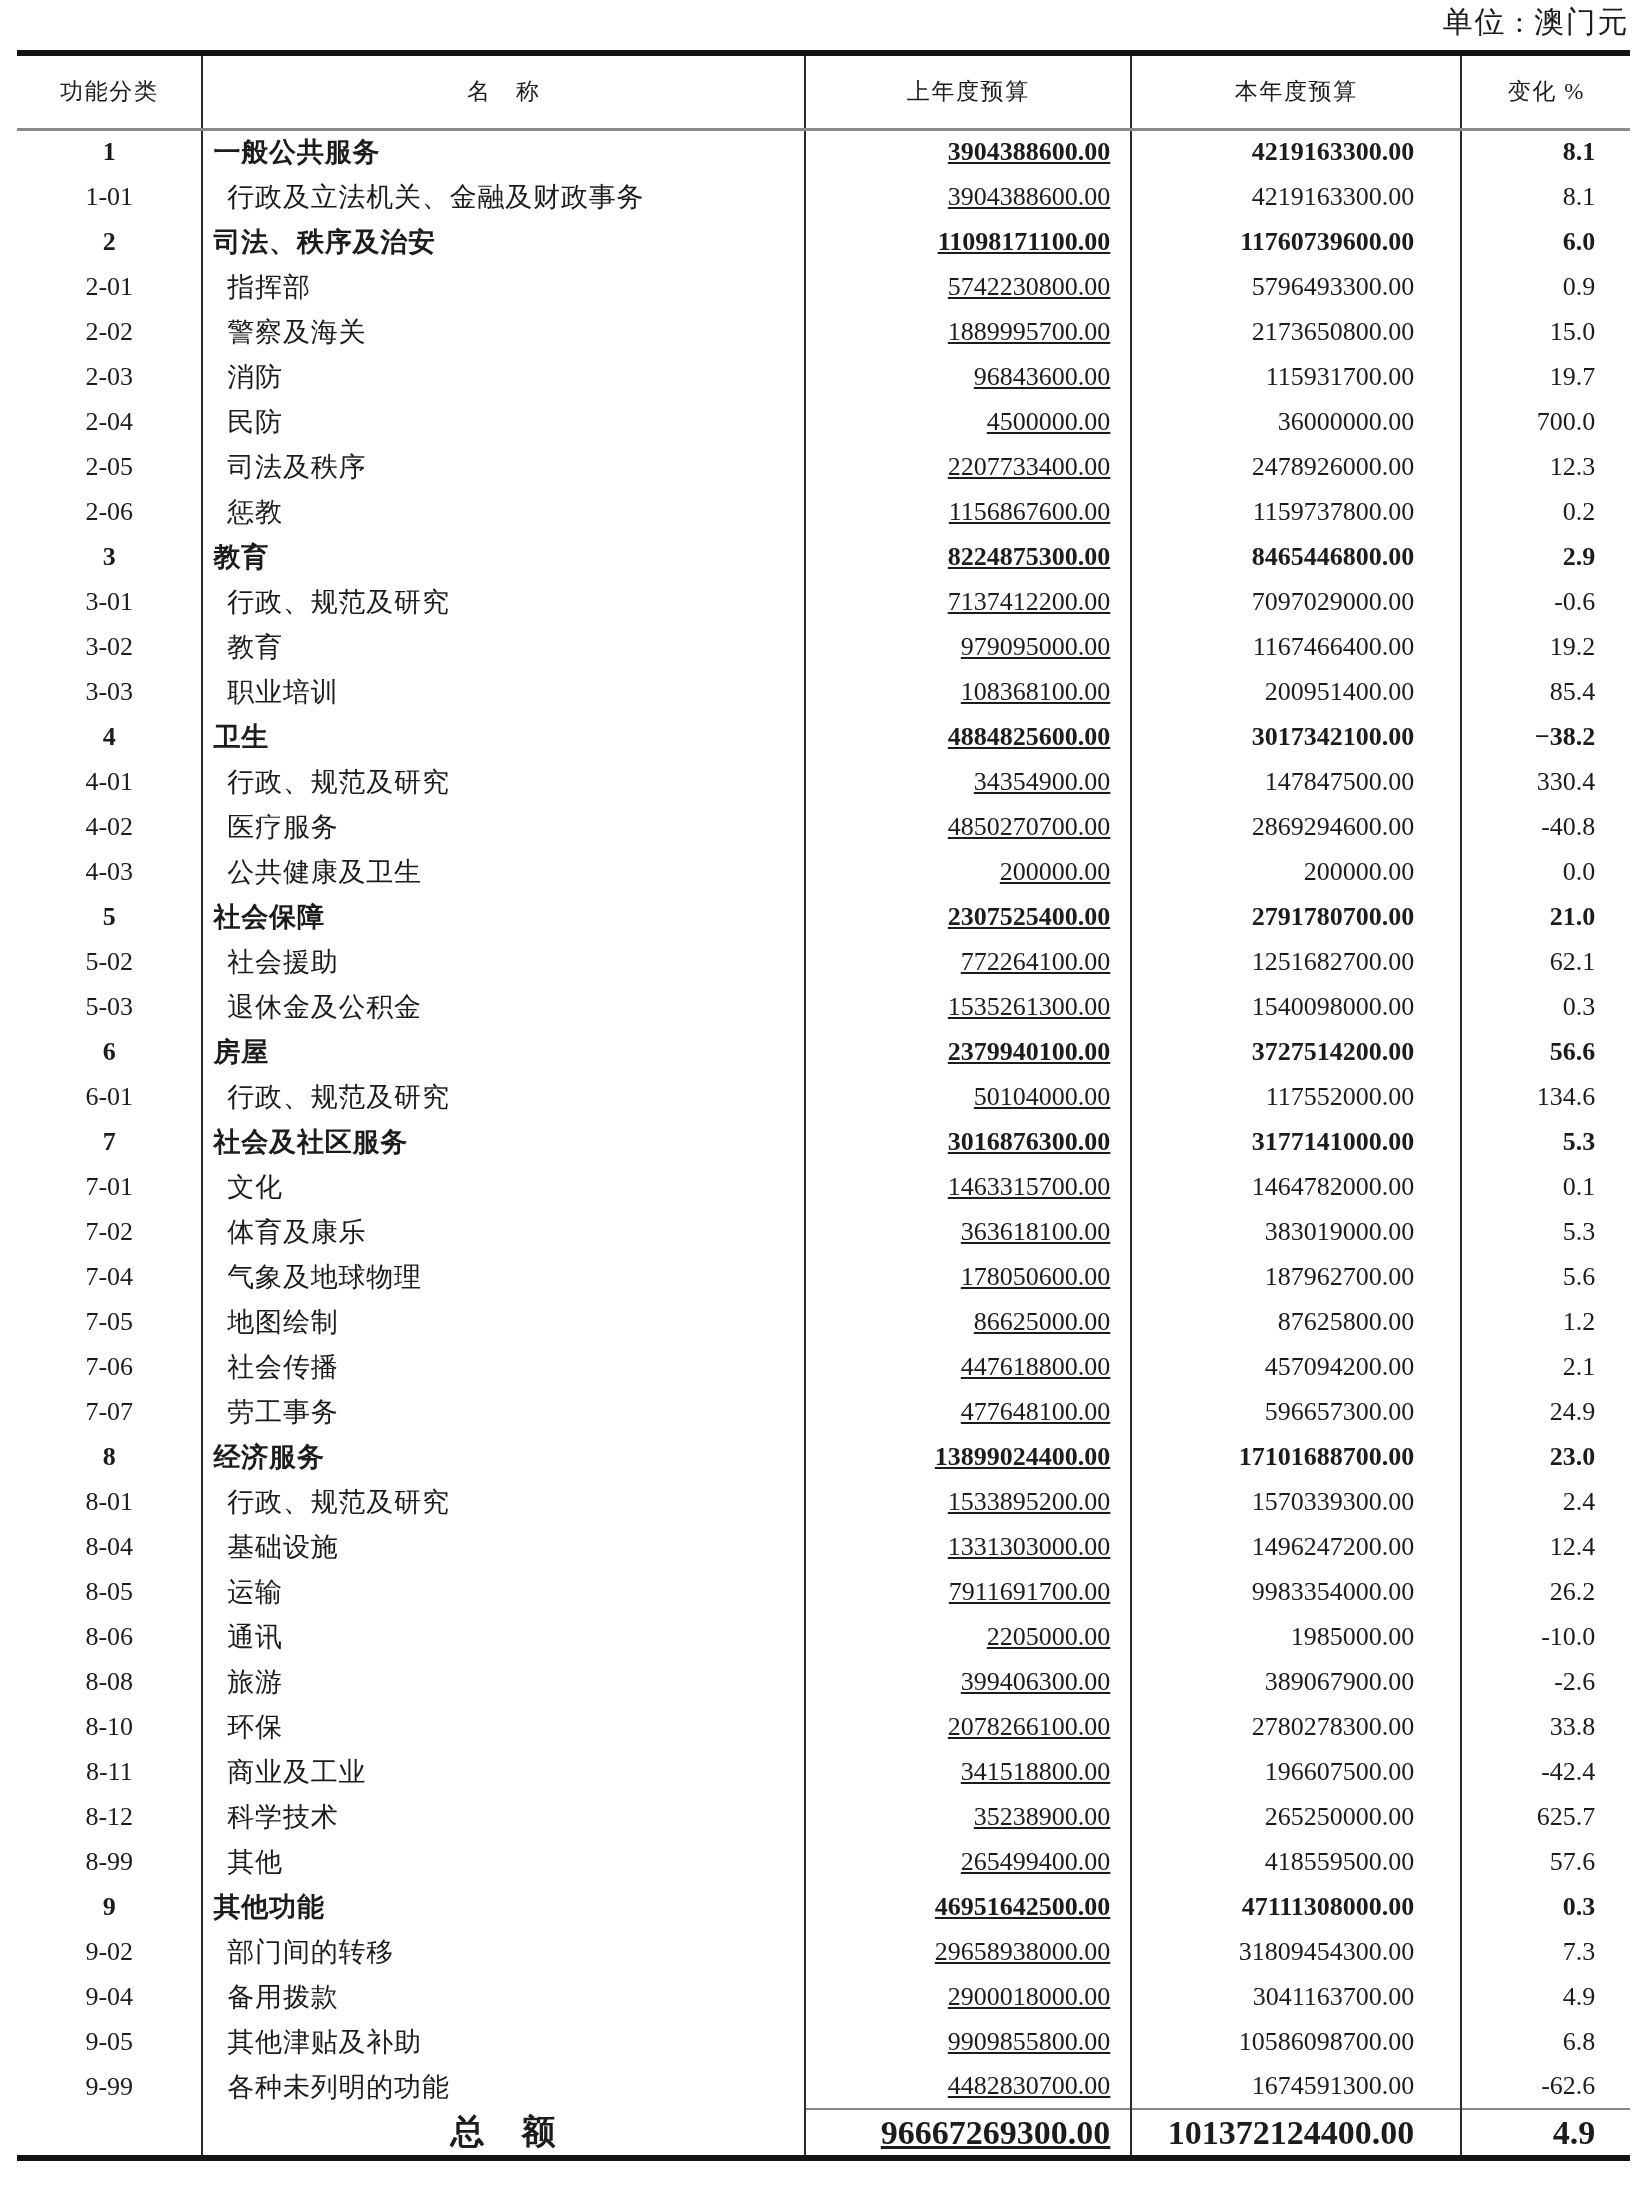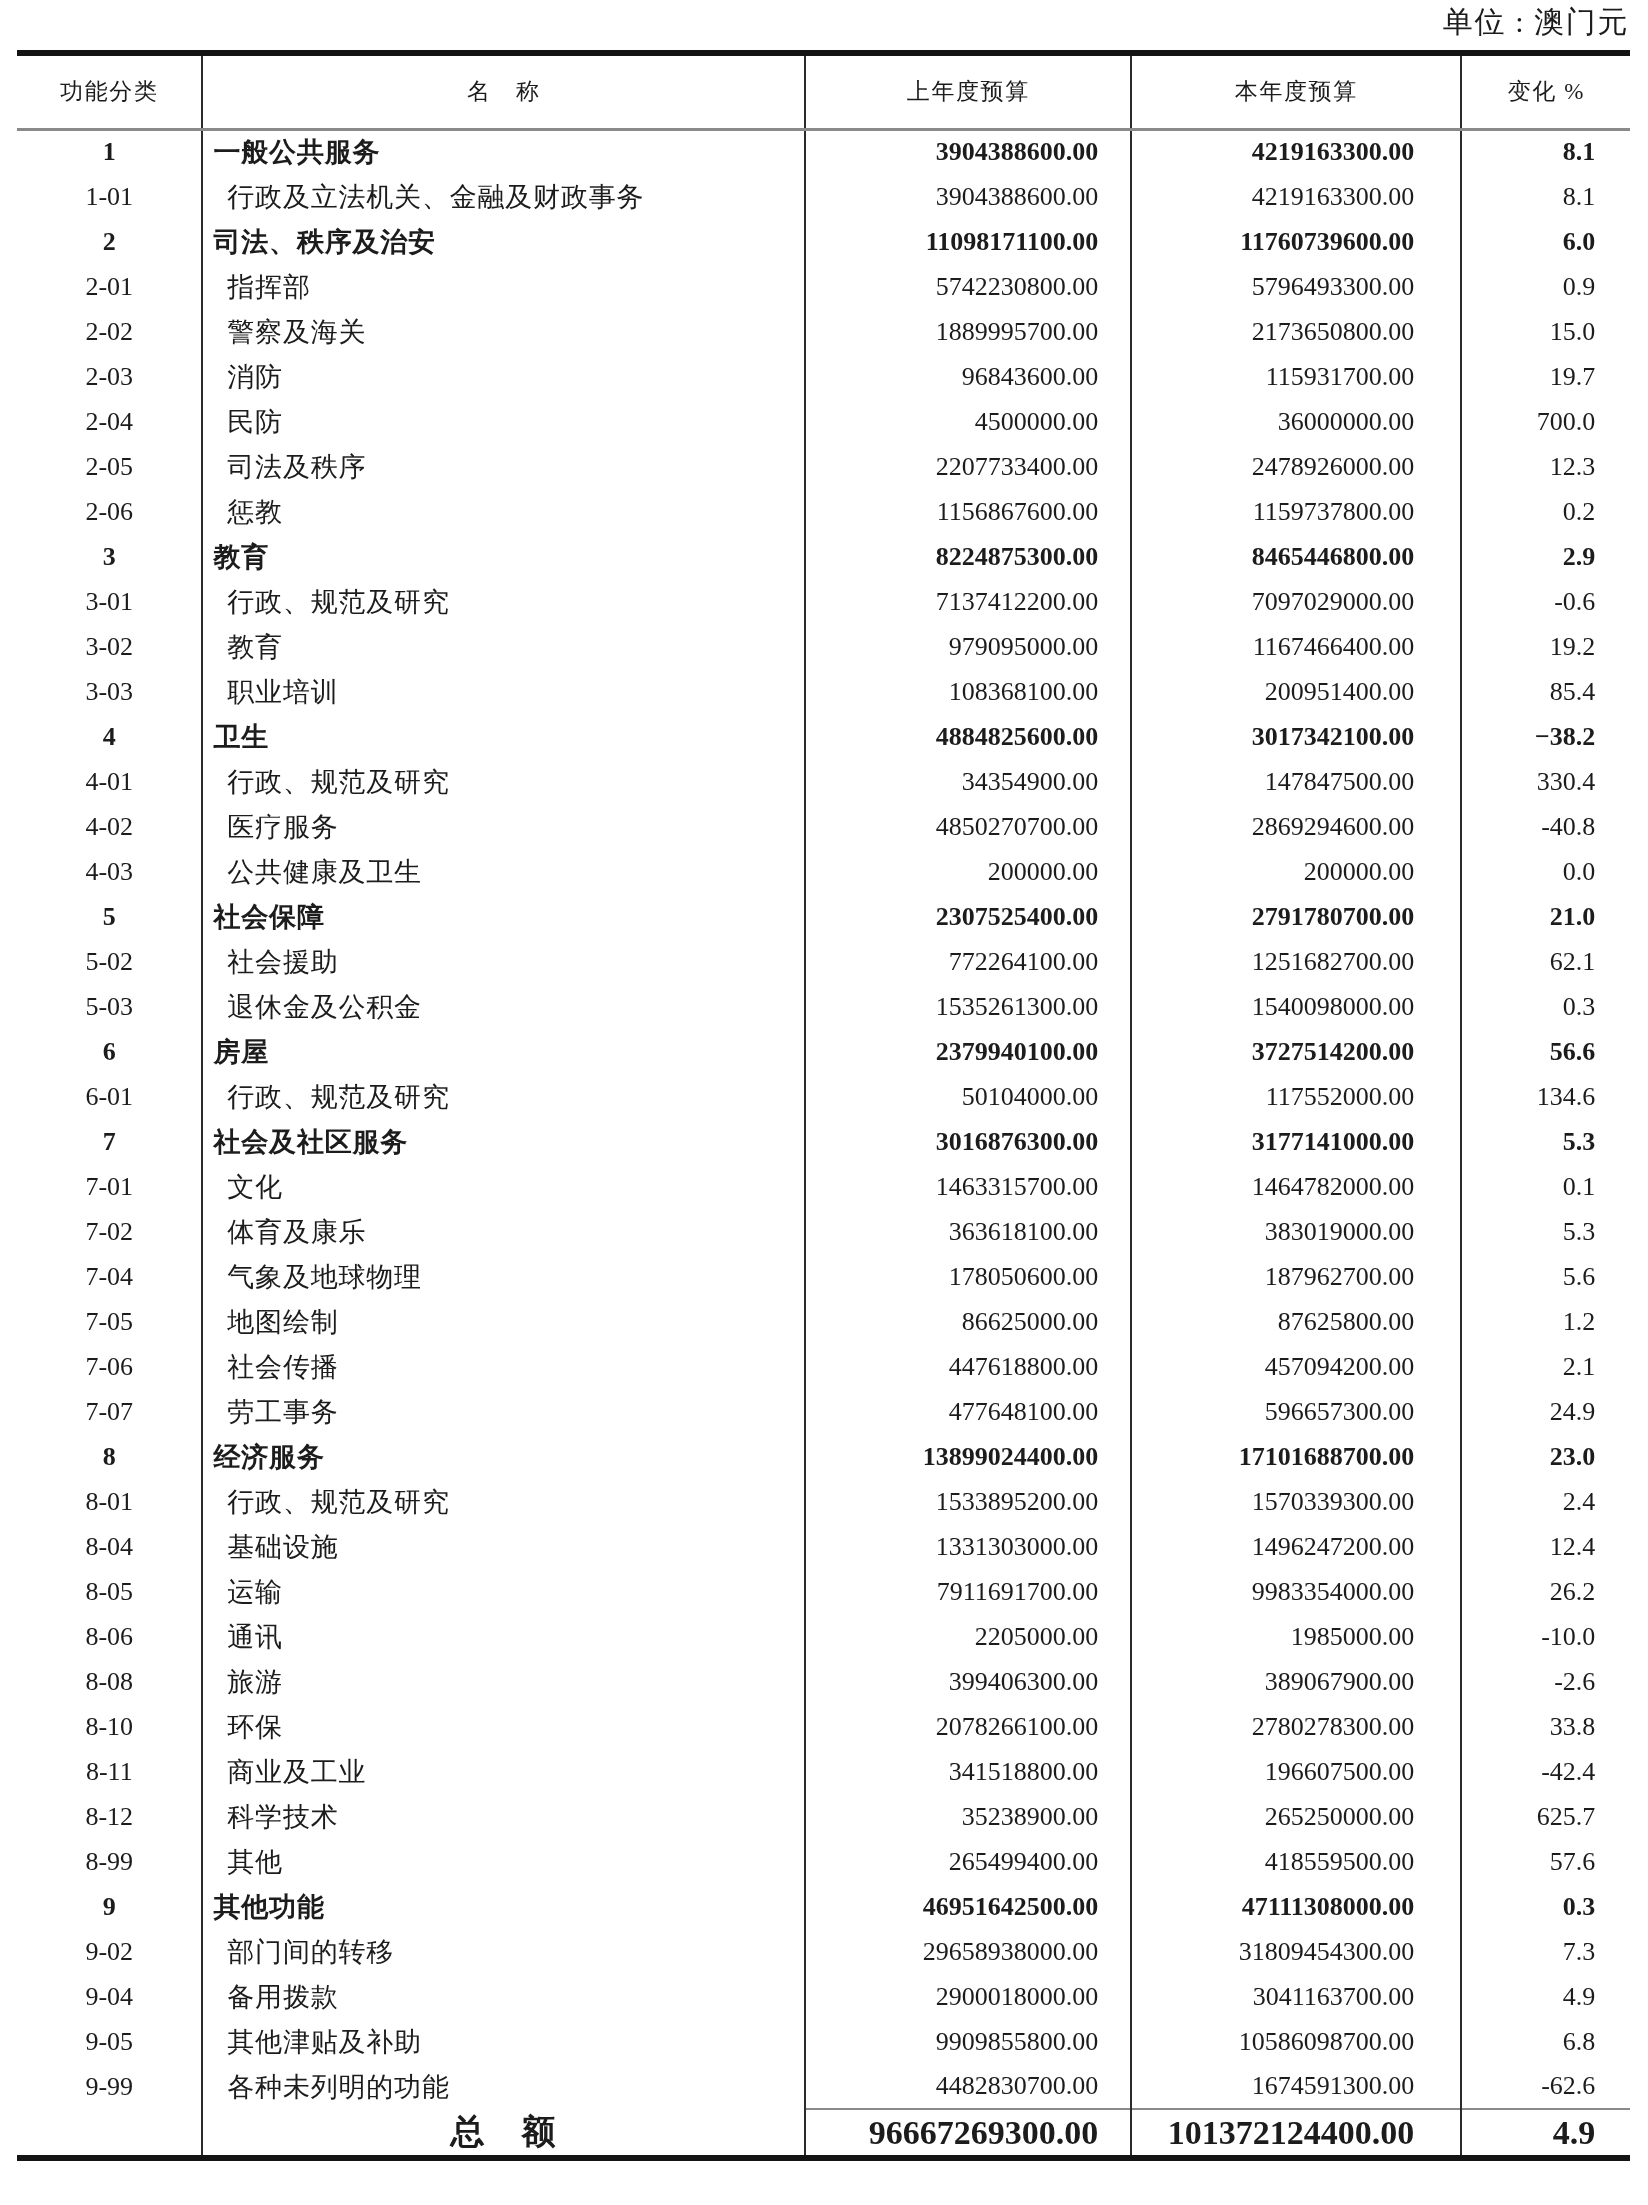--- a/index.html
+++ b/index.html
@@ -22,21 +22,21 @@
   thead th {
     height:76px; font-size:23px; font-weight:normal;
     border-bottom:3.2px solid #8a8a8a; text-align:center;
     letter-spacing:1.6px;
   }
   .vr { border-right:2.4px solid #2b2b2b; }
   tbody td { height:45px; font-size:26px; overflow:hidden; white-space:nowrap; }
   td.c1 { text-align:center; }
   td.c2 { text-align:left; padding-left:10.2px; font-size:27px; letter-spacing:0.8px;font-family:Liberation Mono, monospace; }
   td.c2.sub { padding-left:24px; }
-  td.c3 { text-align:right; padding-right:32px; }
+  td.c3 { text-align:right; padding-right:20px;text-decoration:underline; }
   td.c4 { text-align:right; padding-right:46px; }
   td.c5 { text-align:right; padding-right:35px; }
   tr.bold td { font-weight:bold; }
   tfoot td { height:41px; font-size:34px; font-weight:bold; }
   tfoot td.sep { border-top:2.4px solid #8a8a8a;margin-left:12px; }
   tfoot td.total-label { text-align:center; letter-spacing:1.6px; }
 </style>
 </head>
 <body>
 

